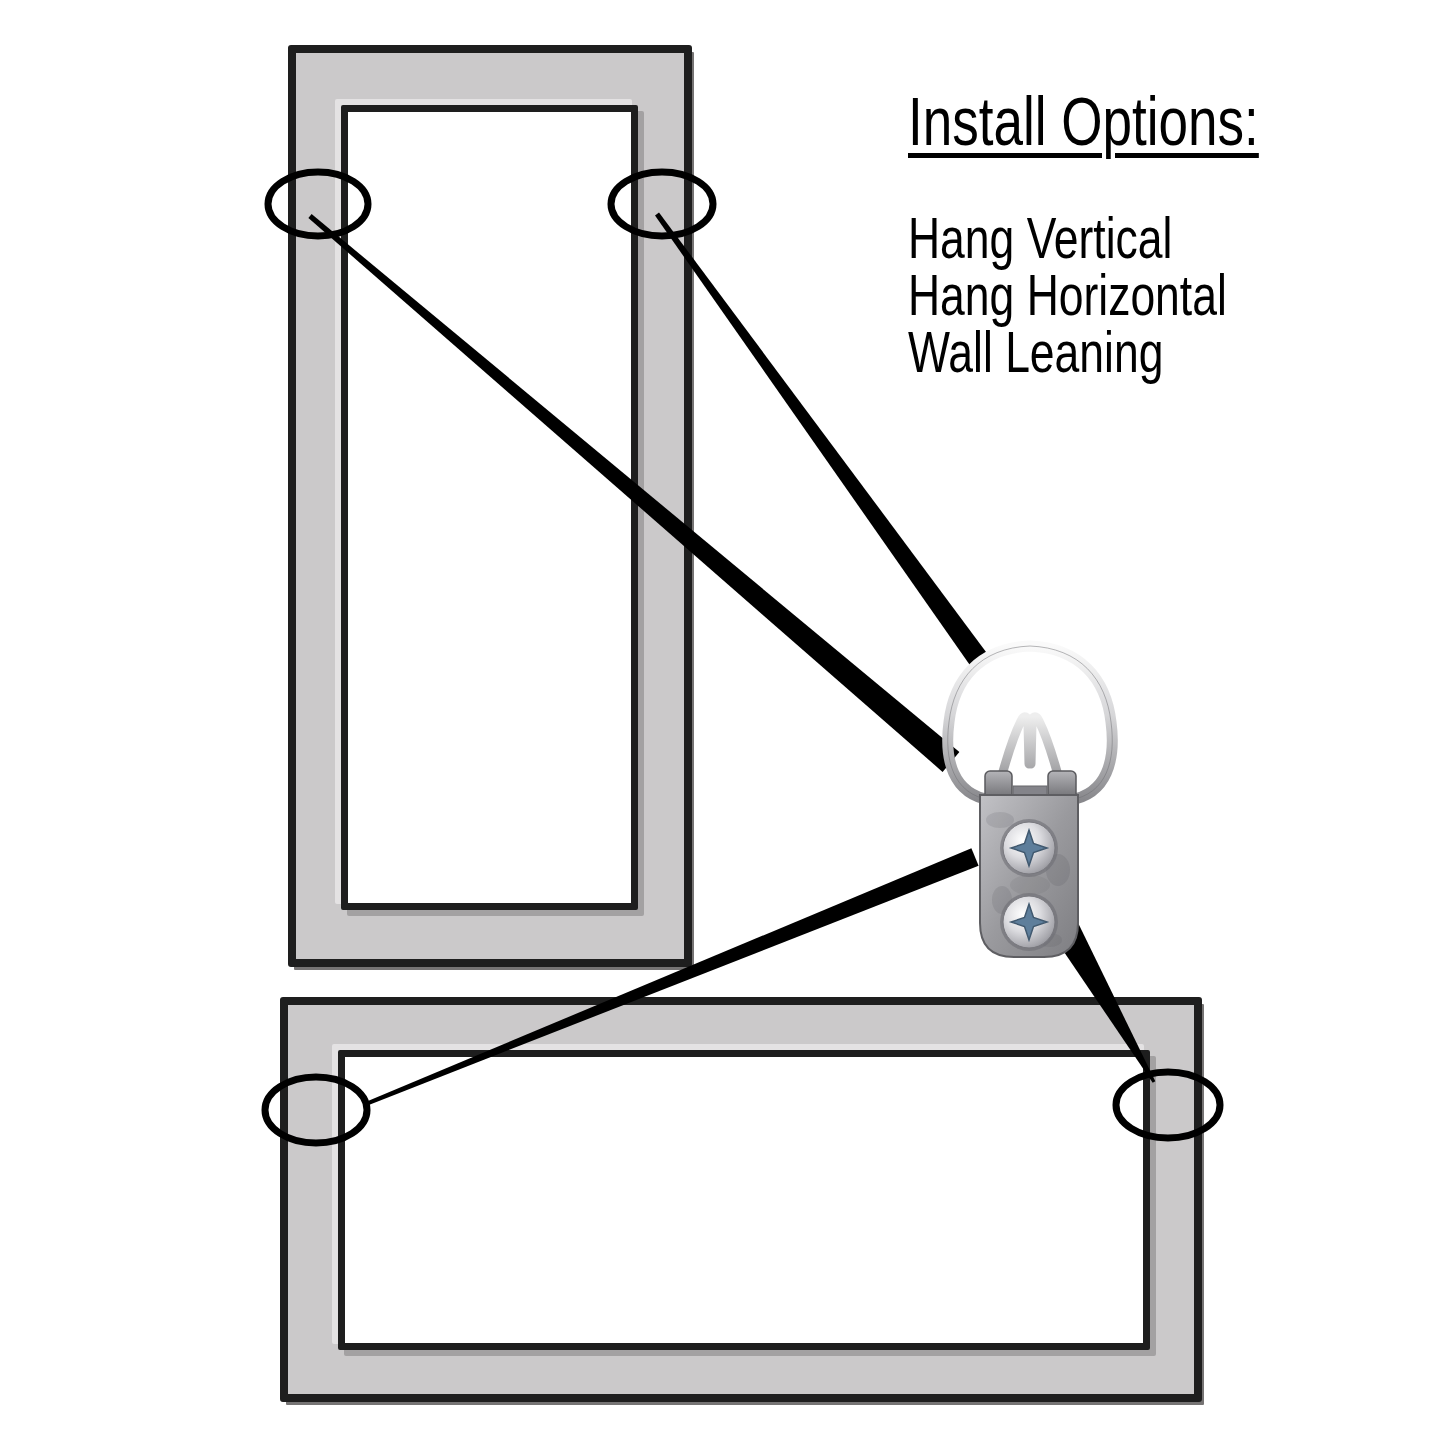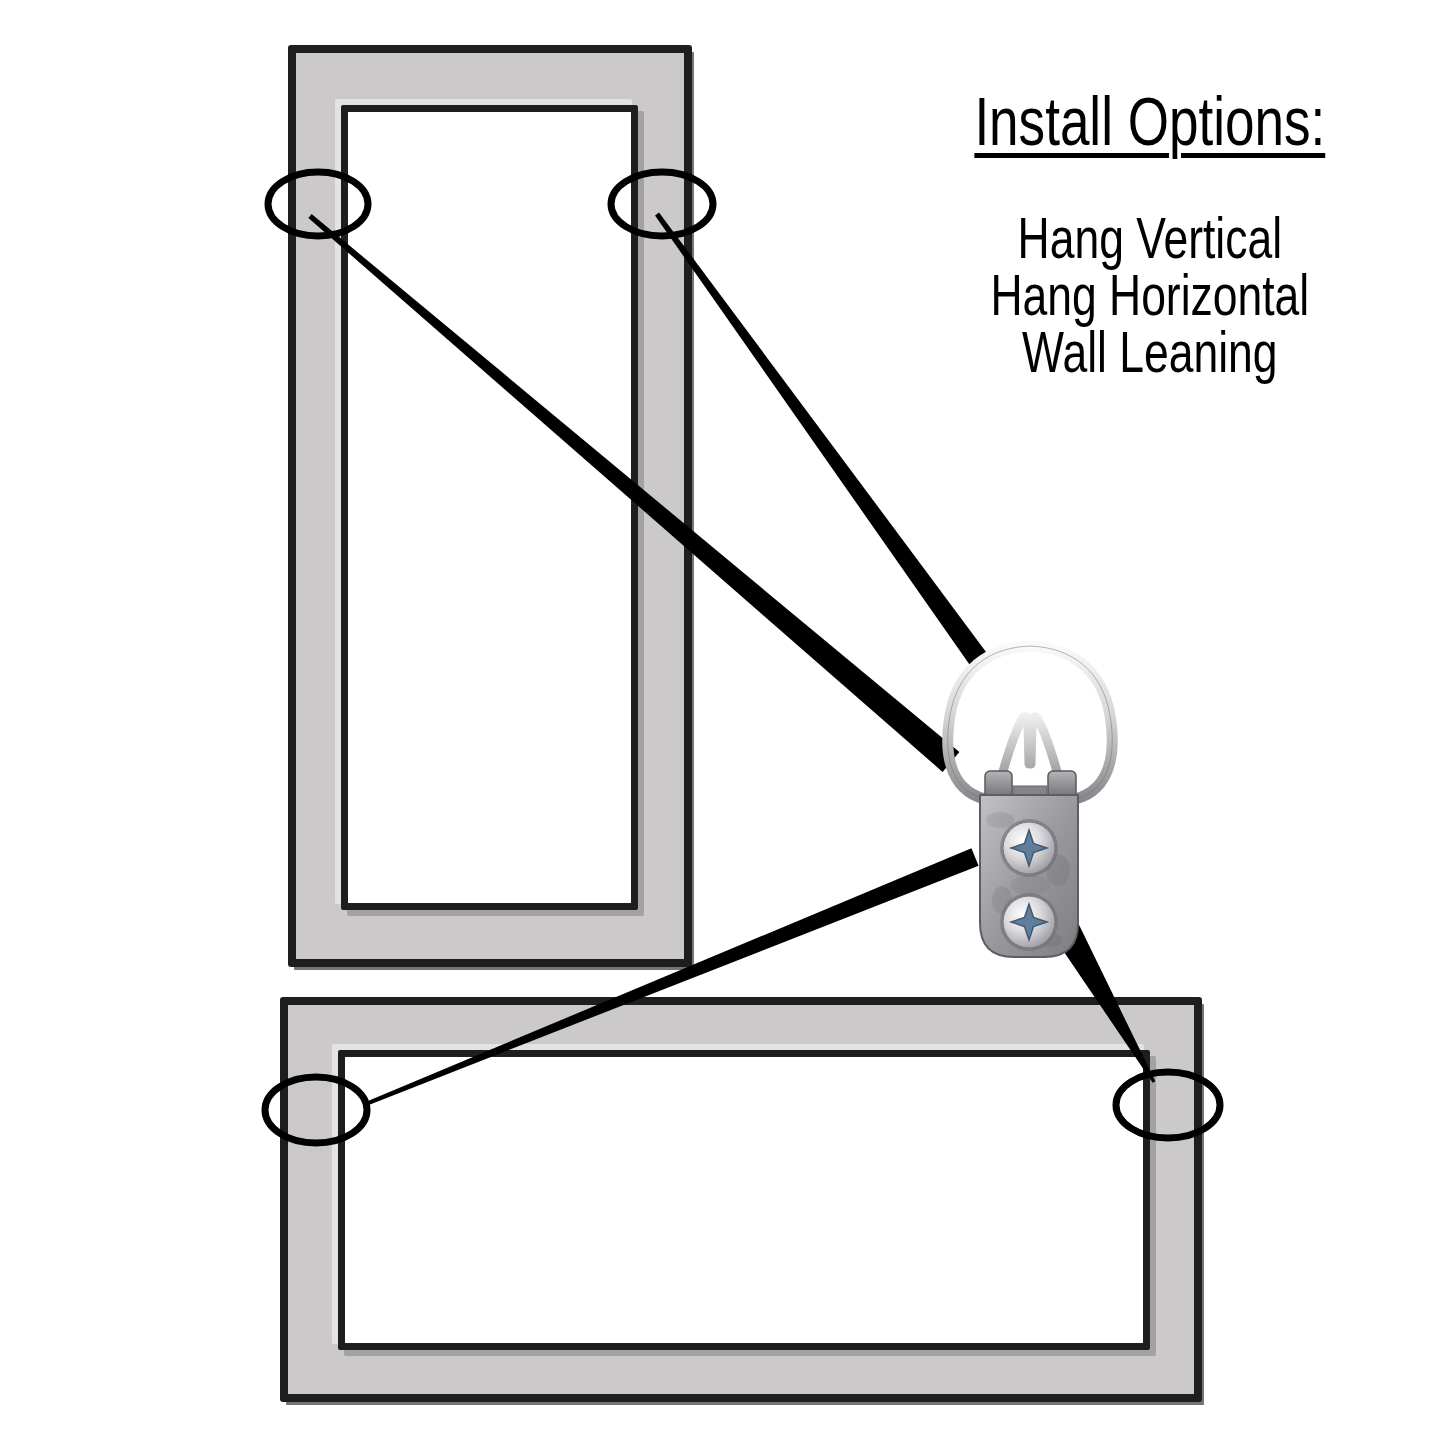--- a/index.html
+++ b/index.html
@@ -8,21 +8,21 @@
     --annotation-black:#000000;
     --bevel-light:#e4e2e3;
     --bevel-shadow:#a3a1a2;
     --drop-shadow:#767474;
     --text-black:#000000;
     --page-bg:#ffffff;
   }
   html,body{margin:0;padding:0;background:var(--page-bg);}
   .canvas{
     position:relative;width:1445px;height:1445px;background:var(--page-bg);
-    overflow:hidden;font-family:"Liberation Sans","DejaVu Sans",sans-serif;text-align:center;
+    overflow:hidden;font-family:"Liberation Sans","DejaVu Sans",sans-serif;
   }
   .frame{
     position:absolute;background:var(--frame-gray);
     border:8px solid var(--frame-outline);border-radius:3px;
     box-shadow:4px 5px 0 -2px var(--drop-shadow);
     box-sizing:border-box;
   }
   .frame-vertical{left:288px;top:45px;width:404px;height:922px;}
   .frame-horizontal{left:280px;top:997px;width:922px;height:405px;}
   .opening{

